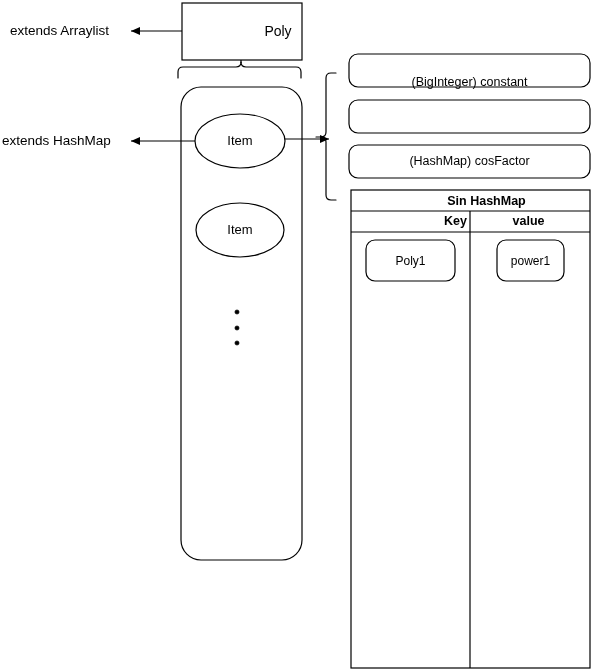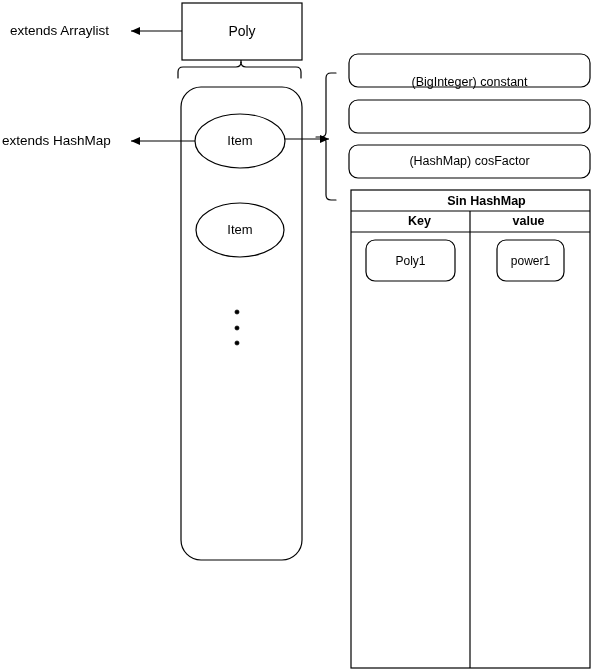--- a/index.html
+++ b/index.html
@@ -132,34 +132,34 @@
     <line x1="470" y1="211" x2="470" y2="668" class="connector"></line>
 
     <rect x="366" y="240" width="89" height="41" rx="9" ry="9" class="shape-fill-white"></rect>
     <rect x="497" y="240" width="67" height="41" rx="9" ry="9" class="shape-fill-white"></rect>
   </svg>
 
   <div class="txt label-left" style="left:10px; top:24px;text-align:center;">extends Arraylist</div>
 
   <div class="txt label-left" style="left:2px; top:134px;">extends HashMap</div>
 
-  <div class="txt txt-center node-label" style="left:182px; top:24px; width:120px; font-size:14px;">Poly</div>
+  <div class="txt txt-center node-label" style="left:182px; top:24px; width:120px; font-size:14px;padding-left:36px;">Poly</div>
 
   <div class="txt txt-center node-label" style="left:195px; top:134px; width:90px;">Item</div>
 
   <div class="txt txt-center node-label" style="left:196px; top:223px; width:88px;">Item</div>
 
   <div class="txt txt-center field-label" style="left:349px; top:64px; width:241px;margin-top:12px;">(BigInteger)  constant</div>
 
 
   <div class="txt txt-center field-label" style="left:349px; top:155px; width:241px;">(HashMap)  cosFactor</div>
 
   <div class="txt txt-center table-title" style="left:351px; top:195px; width:239px;">Sin  HashMap</div>
 
-  <div class="txt txt-center table-col-head" style="left:351px; top:215px; width:137px;">Key</div>
+  <div class="txt txt-center table-col-head" style="left:351px; top:215px; width:137px;padding-left:36px;">Key</div>
 
   <div class="txt txt-center table-col-head" style="left:470px; top:215px; width:117px;">value</div>
 
   <div class="txt txt-center cell-label" style="left:366px; top:255px; width:89px;">Poly1</div>
 
   <div class="txt txt-center cell-label" style="left:497px; top:255px; width:67px;">power1</div>
 
 </div>
 
 </body></html>

